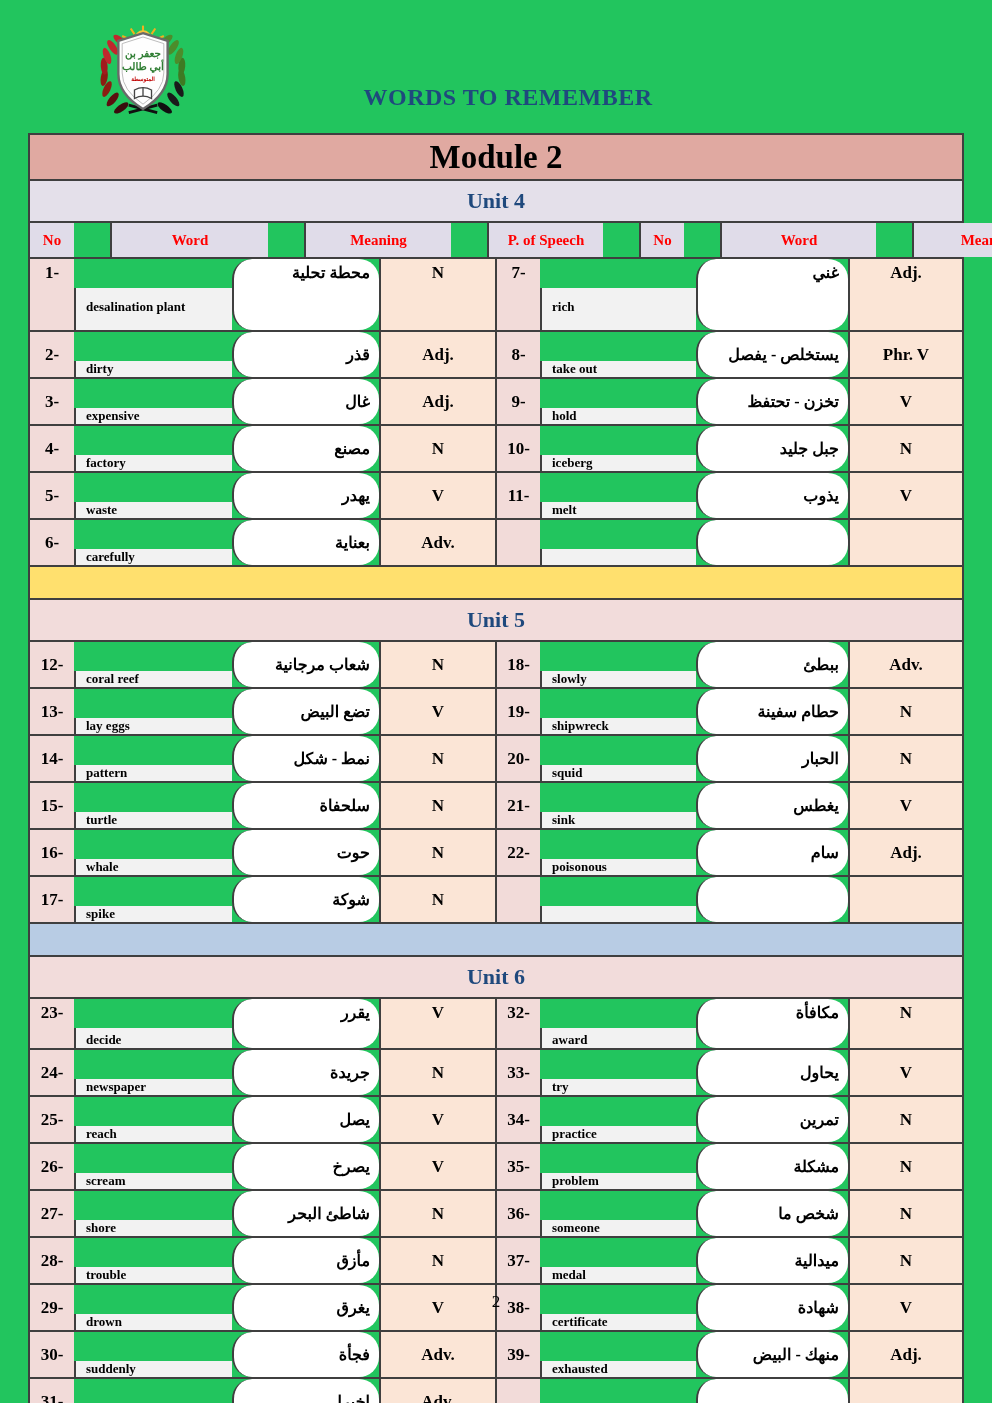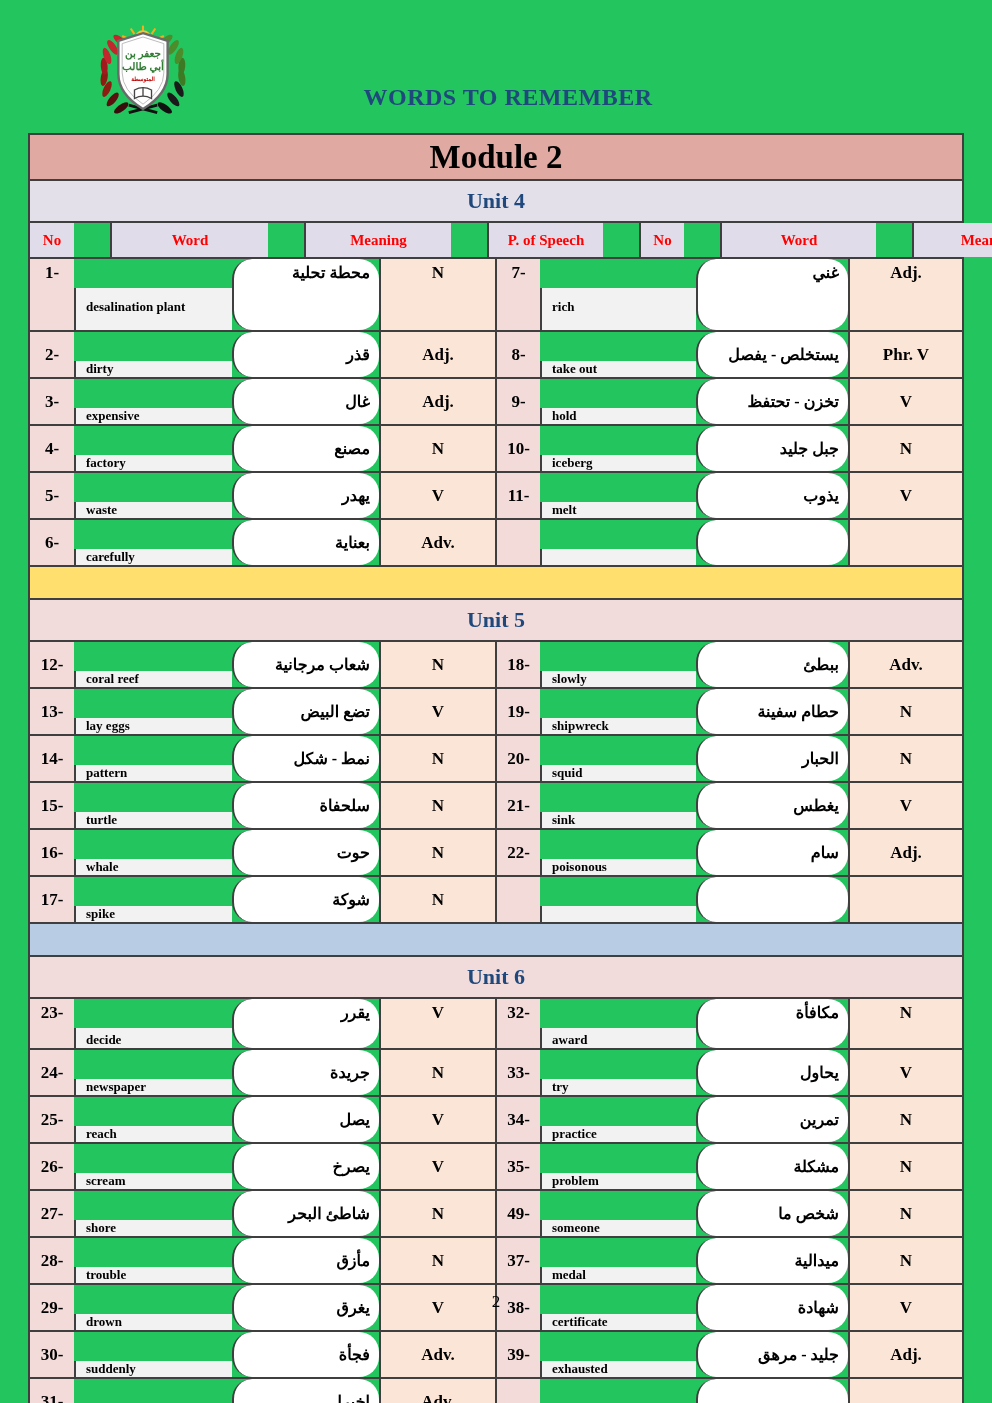--- a/index.html
+++ b/index.html
@@ -330,21 +330,21 @@
         <div class="cell no-cell">35-</div>
         <div class="cell word-cell">problem</div>
         <div class="cell meaning-cell" dir="rtl">مشكلة</div>
         <div class="cell pos-cell">N</div>
       </div>
       <div class="t-row ">
         <div class="cell no-cell">27-</div>
         <div class="cell word-cell">shore</div>
         <div class="cell meaning-cell" dir="rtl">شاطئ البحر</div>
         <div class="cell pos-cell">N</div>
-        <div class="cell no-cell">49-</div>
+        <div class="cell no-cell">36-</div>
         <div class="cell word-cell">someone</div>
         <div class="cell meaning-cell" dir="rtl">شخص ما</div>
         <div class="cell pos-cell">N</div>
       </div>
       <div class="t-row ">
         <div class="cell no-cell">28-</div>
         <div class="cell word-cell">trouble</div>
         <div class="cell meaning-cell" dir="rtl">مأزق</div>
         <div class="cell pos-cell">N</div>
         <div class="cell no-cell">37-</div>
@@ -362,21 +362,21 @@
         <div class="cell meaning-cell" dir="rtl">شهادة</div>
         <div class="cell pos-cell">V</div>
       </div>
       <div class="t-row ">
         <div class="cell no-cell">30-</div>
         <div class="cell word-cell">suddenly</div>
         <div class="cell meaning-cell" dir="rtl">فجأة</div>
         <div class="cell pos-cell">Adv.</div>
         <div class="cell no-cell">39-</div>
         <div class="cell word-cell">exhausted</div>
-        <div class="cell meaning-cell" dir="rtl">جليد - مرهق</div>
+        <div class="cell meaning-cell" dir="rtl">منهك - البيض</div>
         <div class="cell pos-cell">Adj.</div>
       </div>
       <div class="t-row ">
         <div class="cell no-cell">31-</div>
         <div class="cell word-cell">finally</div>
         <div class="cell meaning-cell" dir="rtl">اخيرا</div>
         <div class="cell pos-cell">Adv.</div>
         <div class="cell no-cell"></div>
         <div class="cell word-cell"></div>
         <div class="cell meaning-cell" dir="rtl"></div>

